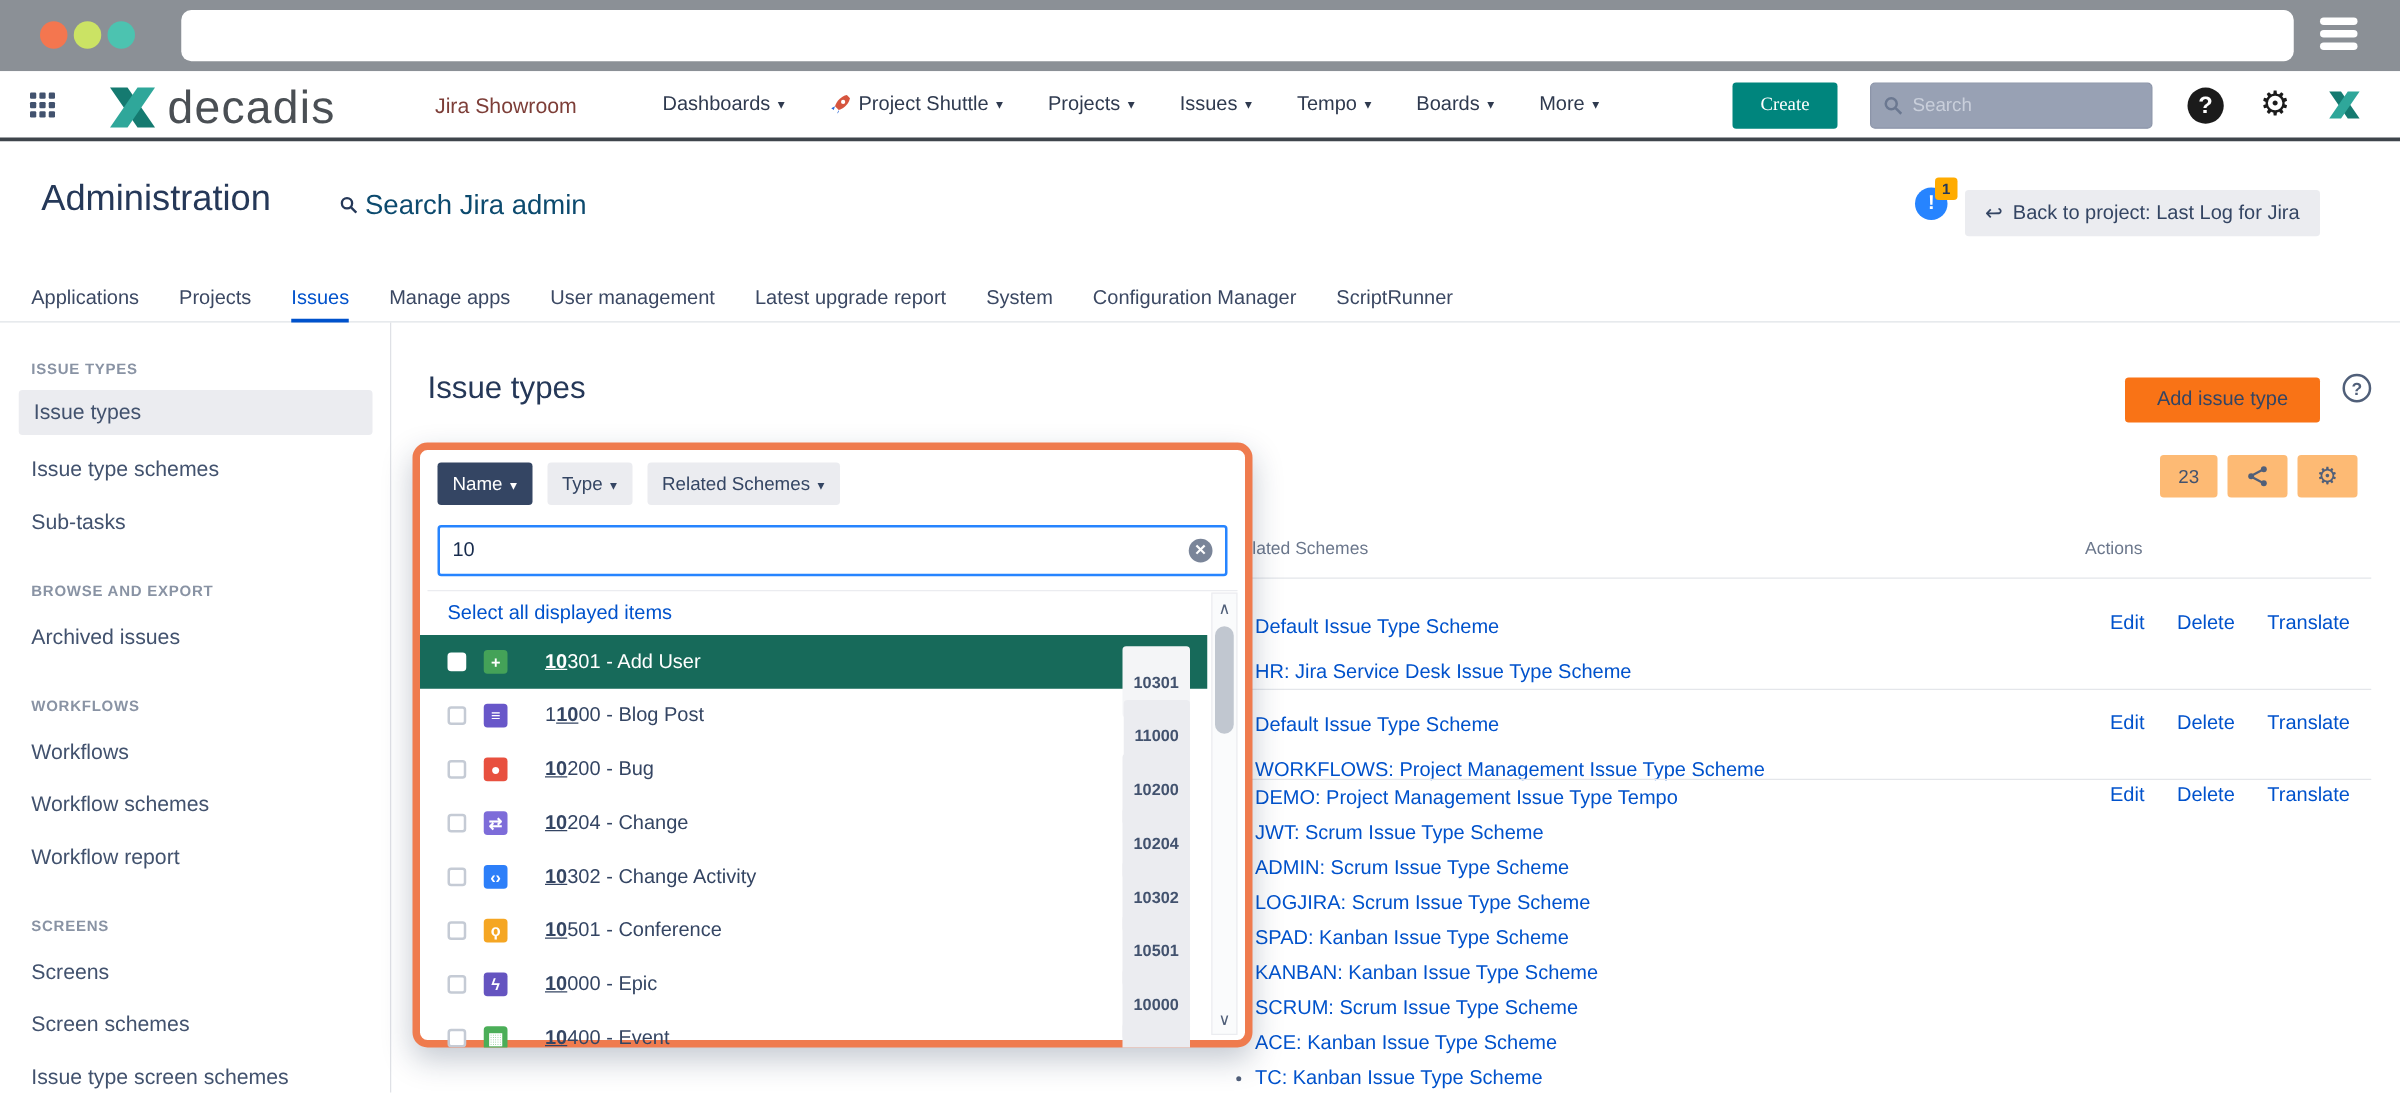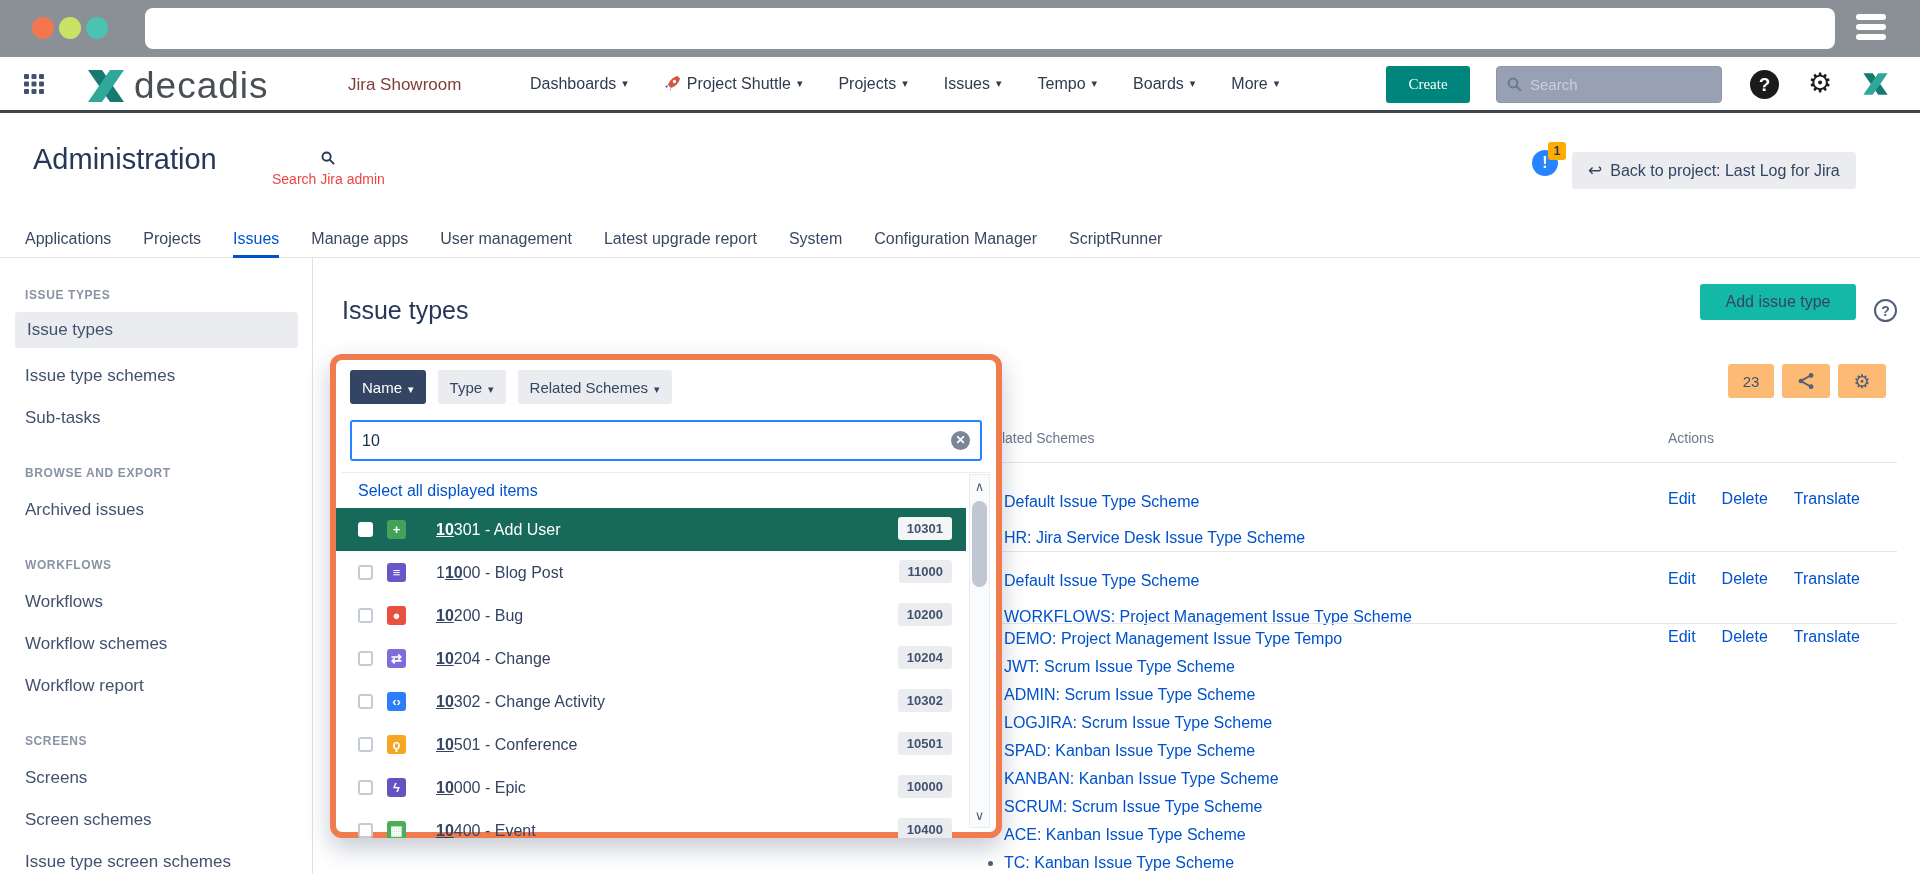--- a/index.html
+++ b/index.html
@@ -31,22 +31,22 @@
     border:1px solid #8C95A9; border-radius:4px; display:flex; align-items:center; padding:0 10px; gap:8px; }
   #nav-search input { background:transparent; border:none; outline:none; font-size:15px; color:#fff; width:170px; }
   #nav-search input::placeholder { color:#C9CFDB; }
   #help-icon { position:absolute; left:1750px; top:13px; width:29px; height:29px; border-radius:50%;
     background:#1B1B1B; color:#fff; font-size:19px; font-weight:bold; text-align:center; line-height:29px; }
   #nav-gear { position:absolute; left:1808px; top:10px; font-size:27px; color:#1B1B1B; }
   #nav-mini-logo { position:absolute; left:1862px; top:14px; }
 
   
   #admin-title { position:absolute; left:33px; top:143px; font-size:29px; color:#253858; font-weight:400; }
-  #admin-search { position:absolute; left:272px; top:151px; font-size:14px; color:#ef4444;
-    display:flex; align-items:center; gap:6px; cursor:pointer;flex-direction:column; }
+  #admin-search { position:absolute; left:272px; top:151px; font-size:22px; color:#0c4a6e;
+    display:flex; align-items:center; gap:6px; cursor:pointer; }
   #notif-wrap { position:absolute; left:1532px; top:142px; width:44px; height:40px; }
   #notif-circle { position:absolute; left:0; top:8px; width:26px; height:26px; border-radius:50%;
     background:#2684FF; color:#fff; font-weight:bold; font-size:16px; text-align:center; line-height:26px; }
   #notif-badge { position:absolute; left:16px; top:0; min-width:18px; height:18px; background:#FFAB00;
     border-radius:3px; color:#253858; font-size:12px; font-weight:bold; text-align:center; line-height:18px; padding:0 3px; }
   #back-btn { position:absolute; left:1572px; top:152px; height:37px; background:#EBECF0; border:none;
     border-radius:3px; font-size:16px; color:#344563; padding:0 16px; cursor:pointer;
     display:flex; align-items:center; gap:8px; font-family:"Liberation Sans",sans-serif; }
   #back-arrow { font-size:17px; color:#344563; }
 
@@ -60,37 +60,37 @@
   #sidebar { position:absolute; left:0; top:258px; width:313px; height:616px;
     border-right:1px solid #DFE1E6; padding:30px 0 0 25px; }
   .side-label { font-size:12px; font-weight:bold; color:#8993A4; letter-spacing:.6px; margin-bottom:10px; }
   .side-item { height:42px; line-height:40px; font-size:17px; color:#42526E; cursor:pointer; }
   .side-item.active { background:#EBECF0; border-radius:3px; margin-left:-10px; padding-left:12px;
     width:283px; height:36px; line-height:36px; margin-bottom:8px; margin-top:2px; }
   .side-section { margin-bottom:26px; }
 
   
   #page-title { position:absolute; left:342px; top:296px; font-size:25px; color:#253858; font-weight:400; }
-  #add-btn { position:absolute; left:1700px; top:284px; width:156px; height:36px; background:#14b8a6;
+  #add-btn { position:absolute; left:1700px; top:302px; width:156px; height:36px; background:#f97316;
     border:none; border-radius:3px; font-size:16px; color:#344563; cursor:pointer; font-family:"Liberation Sans",sans-serif; }
   #help-q { position:absolute; left:1874px; top:299px; width:23px; height:23px; border:2px solid #505F79;
     border-radius:50%; color:#505F79; font-size:14px; font-weight:bold; text-align:center; line-height:20px; }
   .tool-box { position:absolute; top:364px; height:34px; background:#fdba74; border-radius:3px;
     display:flex; align-items:center; justify-content:center; color:#42526E; cursor:pointer; }
   #count-badge { left:1728px; width:46px; font-size:15px; }
   #share-btn { left:1782px; width:48px; }
   #gear-btn { left:1838px; width:48px; font-size:19px; color:#505F79; }
 
   
   .th { position:absolute; font-size:14px; color:#6B778C; }
   .hr-line { position:absolute; left:340px; width:1557px; height:1px; background:#E4E6EA; }
   .scheme-list { position:absolute; left:986px; list-style:disc; padding-left:18px; }
   .scheme-list li { color:#505F79; }
   .scheme-list a { color:#0052CC; font-size:16px; text-decoration:none; cursor:pointer; }
-  .actions { position:absolute; display:flex; gap:26px; }
+  .actions { position:absolute; display:flex; gap:26px;margin-left:20px; }
   .actions a { color:#0052CC; font-size:16px; text-decoration:none; cursor:pointer; }
 
   
   #panel { position:absolute; left:330px; top:354px; width:672px; height:484px; background:#fff;
     border:6px solid #EF7B4E; border-radius:12px; box-shadow:0 10px 24px rgba(23,43,77,.25); z-index:50; }
   #filter-row { position:absolute; left:14px; top:10px; display:flex; gap:12px; }
   .filter-btn { height:34px; border:none; border-radius:3px; font-size:15px; padding:0 12px;
     background:#EBECF0; color:#344563; cursor:pointer; font-family:"Liberation Sans",sans-serif; }
   .filter-btn .caret { color:#344563; margin-left:6px; }
   .filter-btn.active { background:#344563; color:#fff; }
@@ -106,21 +106,21 @@
   .row { position:relative; height:43px; display:flex; align-items:center; padding-left:22px; }
   .row.selected { background:#176A5A; }
   .cbox { width:15px; height:15px; border:2px solid #C5CBD5; border-radius:3px; background:#fff; }
   .row.selected .cbox { border-color:#fff; }
   .type-icon { width:19px; height:19px; border-radius:3px; color:#fff; font-size:13px; font-weight:bold;
     text-align:center; line-height:19px; margin-left:14px; }
   .row-name { font-size:16px; color:#344563; margin-left:30px; }
   .row.selected .row-name { color:#fff; }
   .row-name .match { font-weight:bold; text-decoration:underline; }
   .row-badge { position:absolute; right:14px; top:9px; background:#EBECF0; color:#42526E; font-size:13px;
-    font-weight:bold; border-radius:3px; padding:4px 9px; }
+    font-weight:bold; border-radius:3px; padding:21px 9px; }
   .row.selected .row-badge { background:#F4F5F7; }
   #scrollbar { position:absolute; right:6px; top:114px; width:21px; height:354px; background:#FAFBFC;
     border:1px solid #EBECF0; }
   .scroll-arrow { position:absolute; left:0; width:19px; text-align:center; font-size:13px; color:#505F79; cursor:pointer; }
   #scroll-up { top:4px; }
   #scroll-down { bottom:4px; }
   #scroll-thumb { position:absolute; left:2px; top:26px; width:15px; height:86px; background:#C1C7D0; border-radius:8px; }
 
   svg { display:block; }
 </style>

